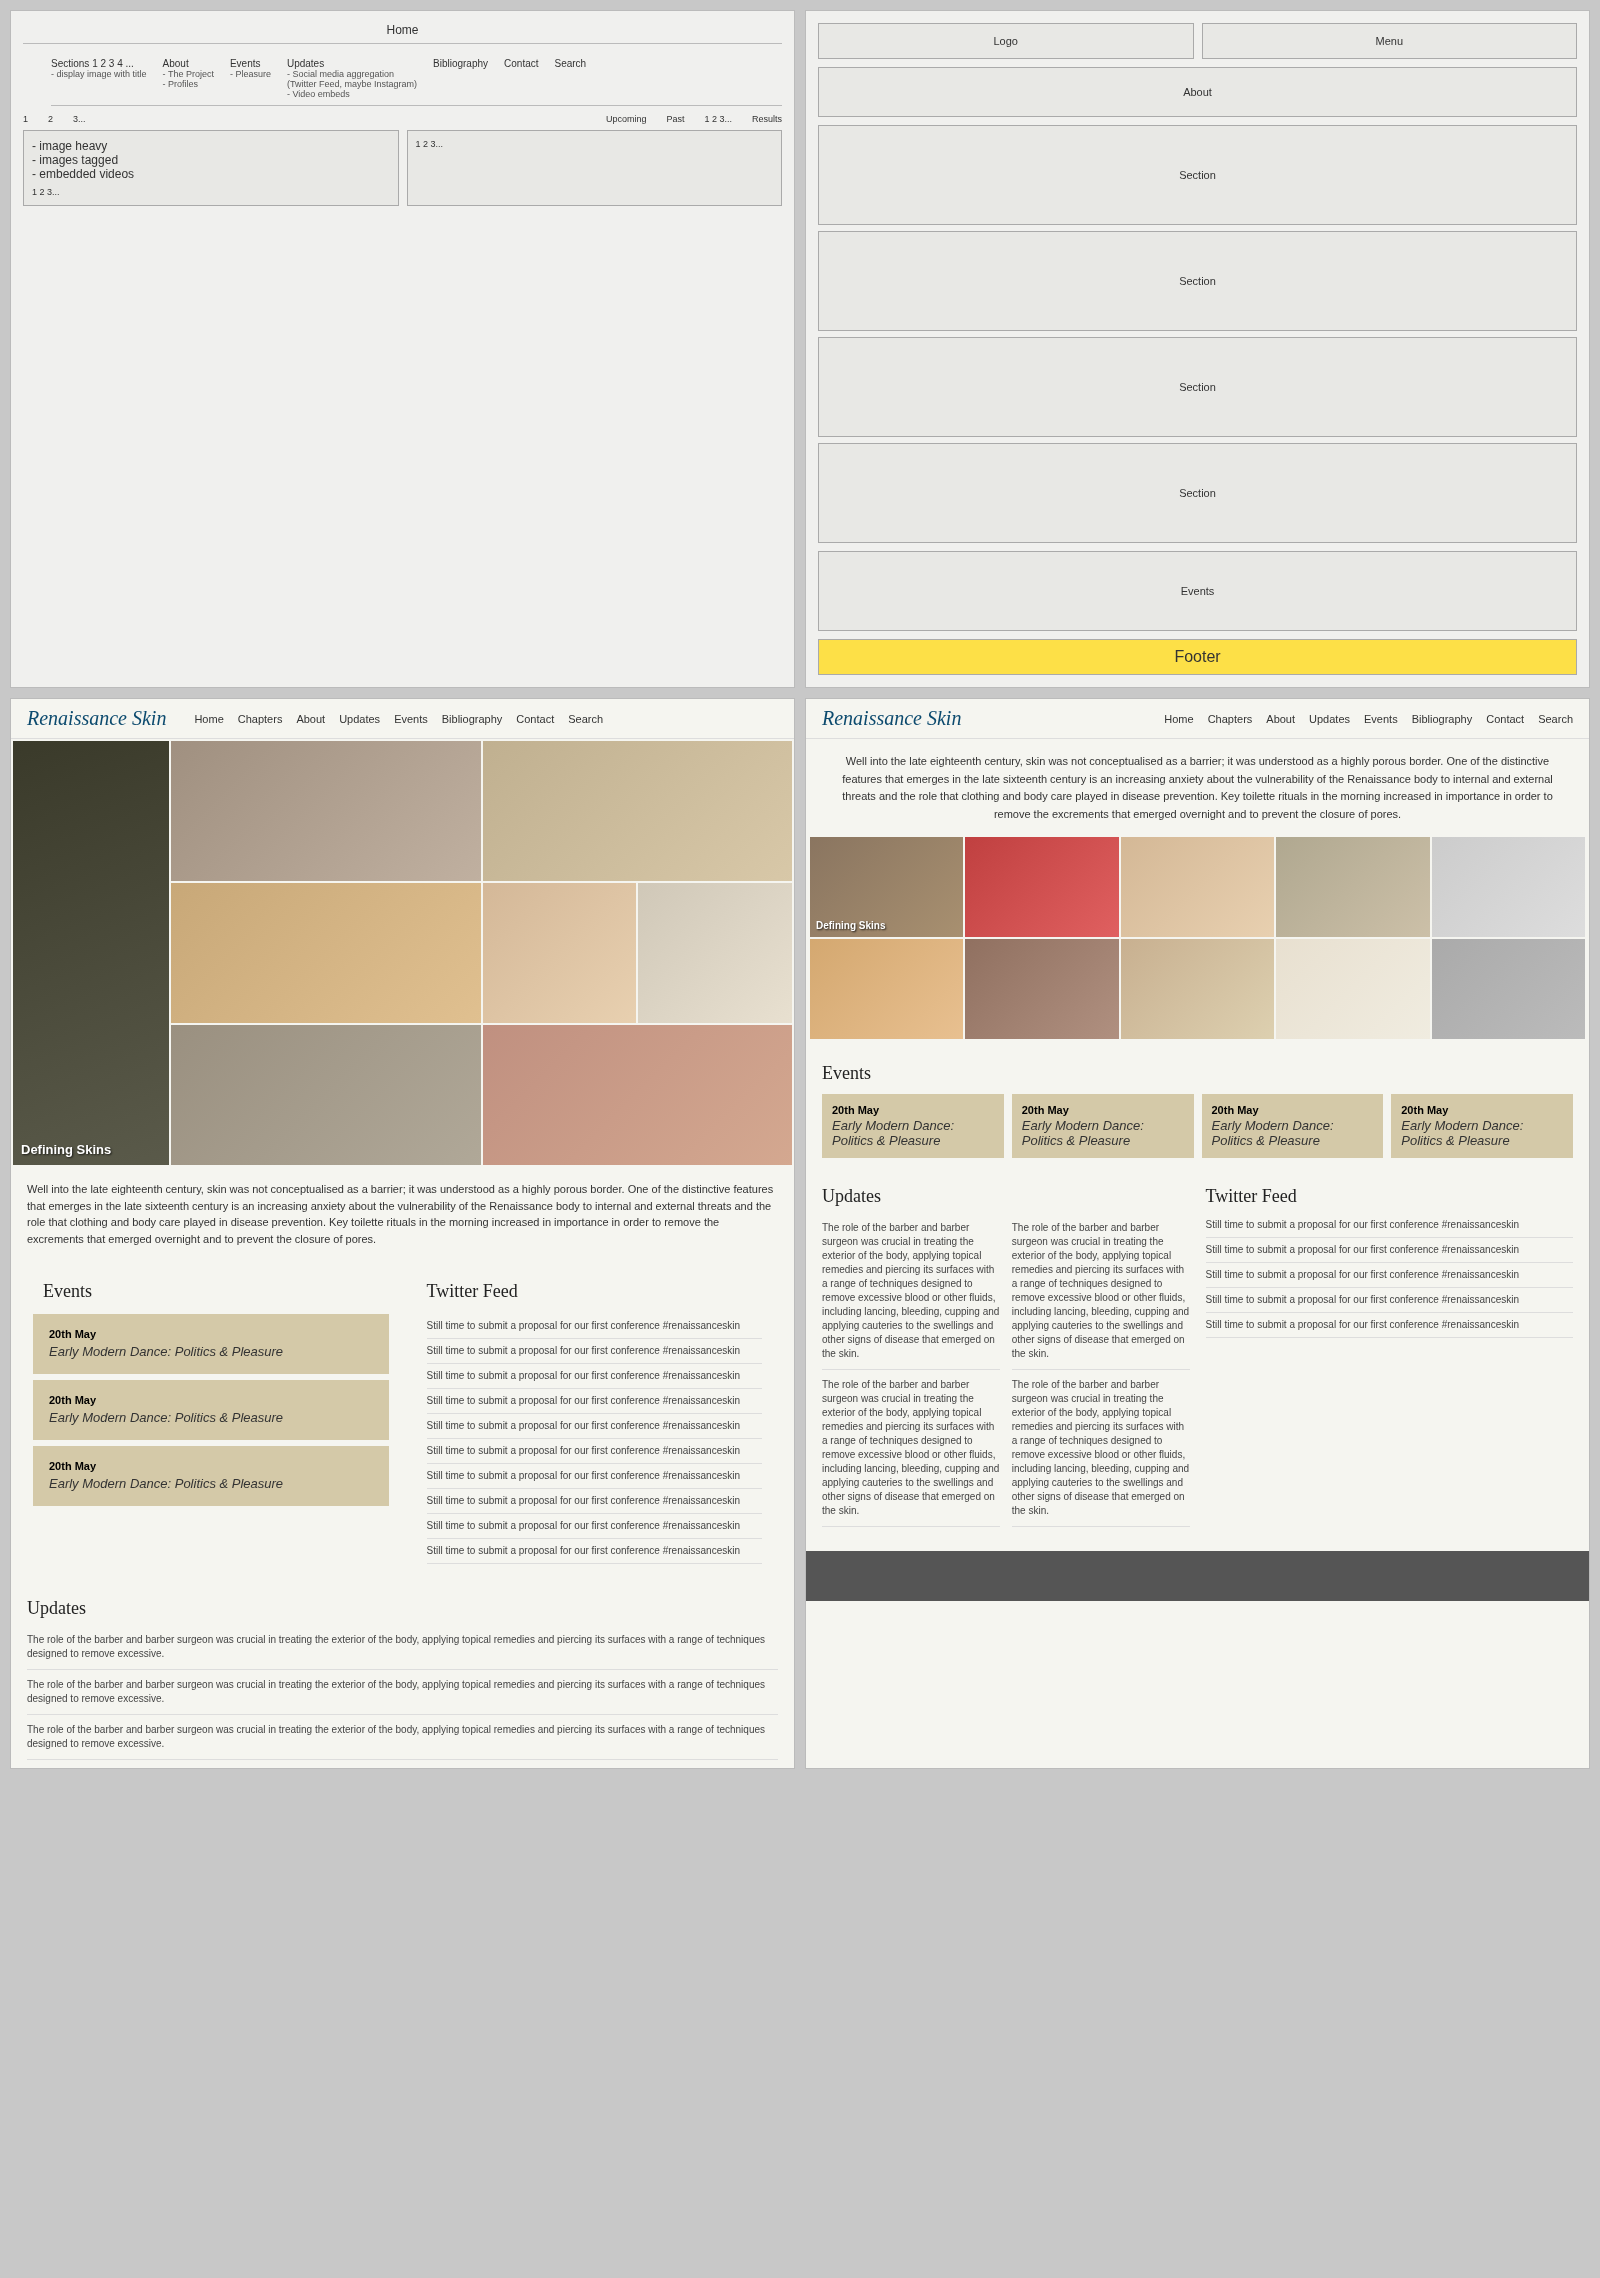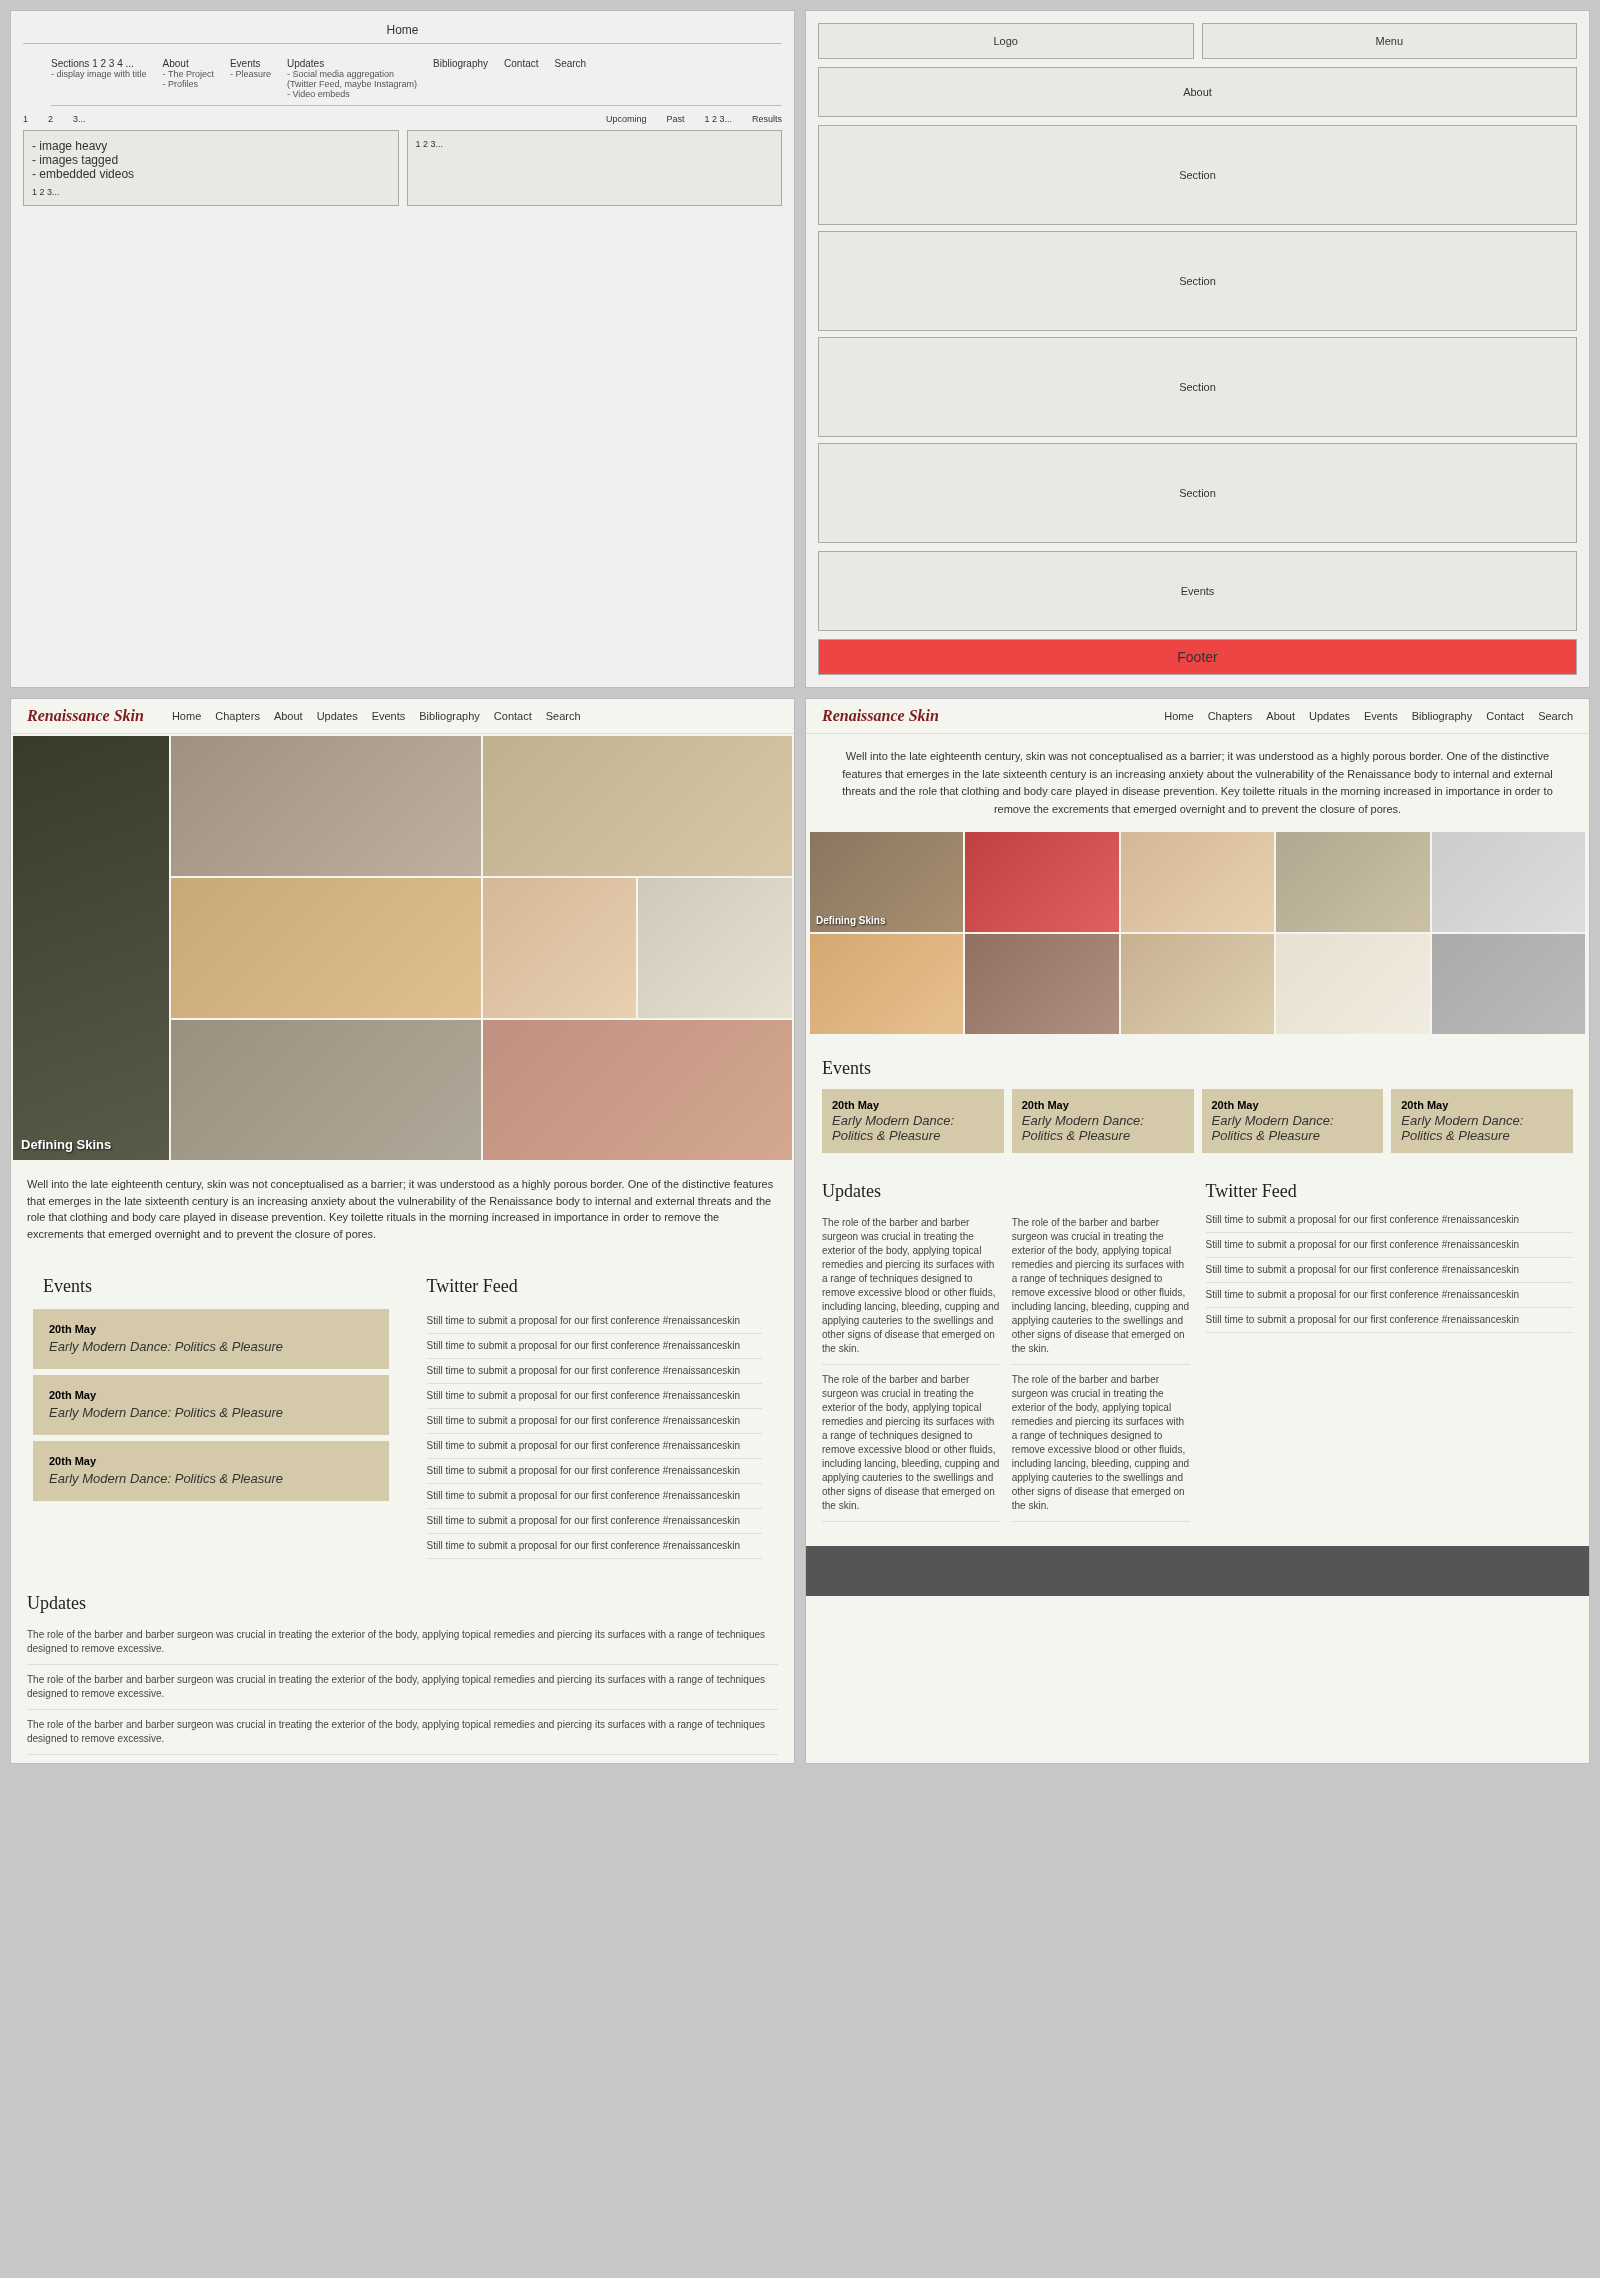--- a/index.html
+++ b/index.html
@@ -123,26 +123,26 @@
       background: #e8e8e5;
       flex: 1;
       min-height: 80px;
       display: flex;
       align-items: center;
       justify-content: center;
       font-size: 11px;
     }
     .wf-footer-box {
       border: 1px solid #aaa;
-      background: #ef4444;
+      background: #fde047;
       min-height: 36px;
       display: flex;
       align-items: center;
       justify-content: center;
-      font-size: 14px;
+      font-size: 16px;
     }
 
     
     .middle-row {
       display: flex;
       gap: 10px;
       padding: 0 10px 10px;
       background: #c8c8c8;
     }
 
@@ -166,24 +166,23 @@
       align-items: center;
       padding: 8px 16px;
       border-bottom: 1px solid #ddd;
       gap: 16px;
       background: #f5f5f0;
     }
 
     .site-logo {
       font-family: Georgia, serif;
       font-style: italic;
-      font-size: 16px;
-      color: #7f1d1d;
+      font-size: 20px;
+      color: #0c4a6e;
       margin-right: 12px;
-      font-weight: bold;
     }
 
     .site-nav-links {
       display: flex;
       gap: 14px;
       font-size: 11px;
       color: #333;
     }
 
     .site-nav-links span {

